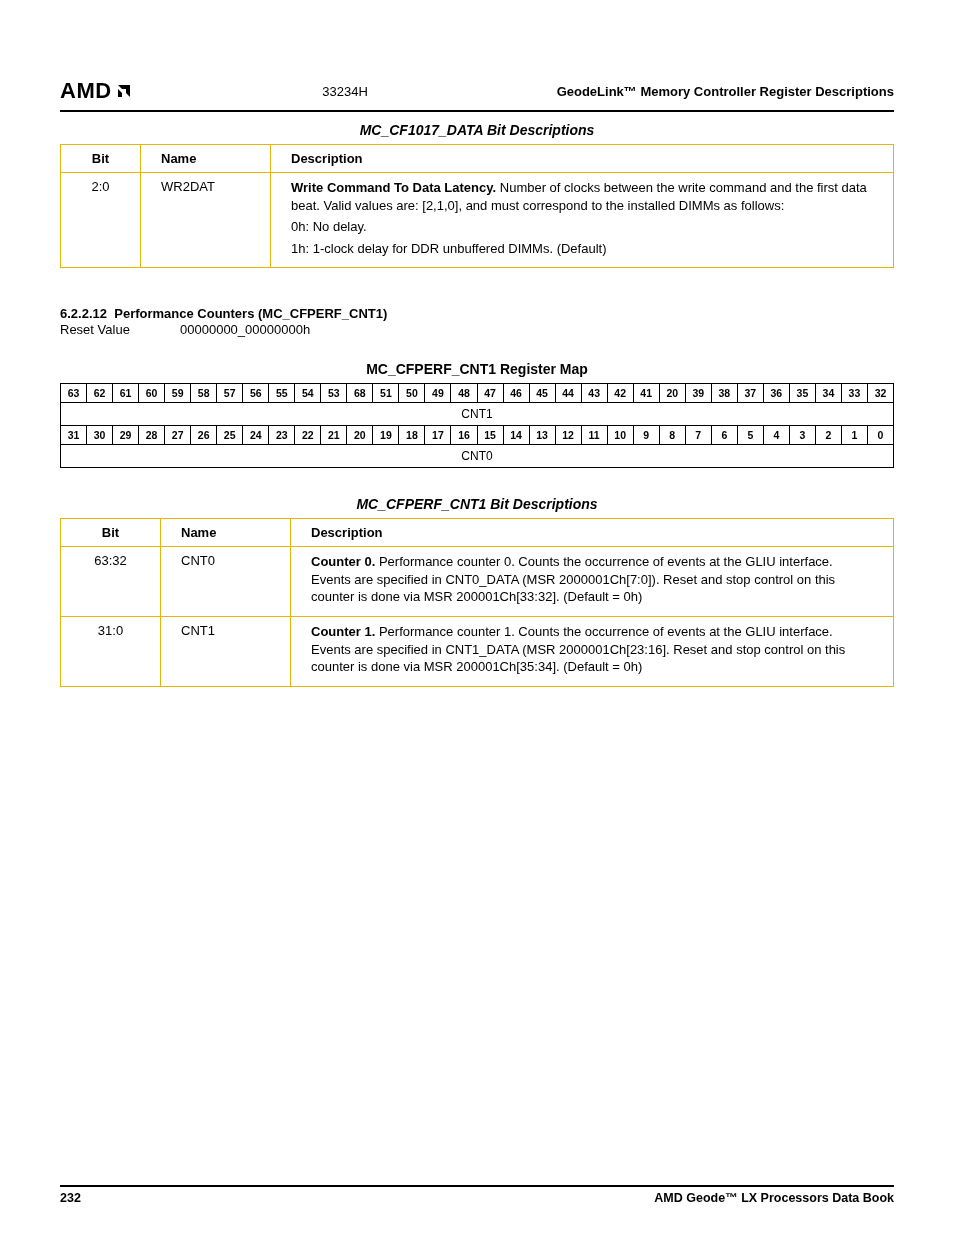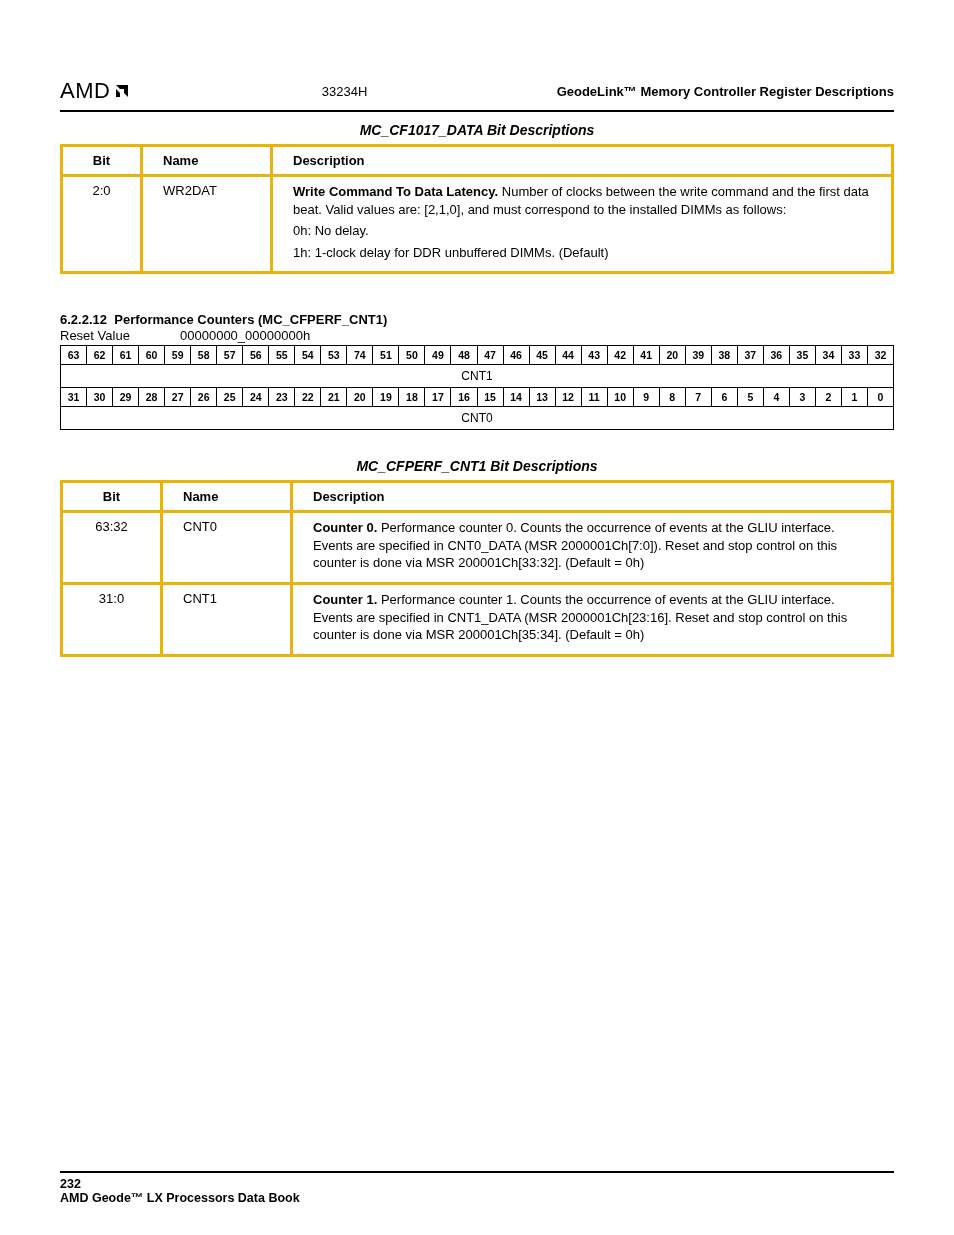--- a/index.html
+++ b/index.html
@@ -19,42 +19,42 @@
   }
   .header-row {
     display: flex;
     justify-content: space-between;
     align-items: center;
     border-bottom: 2px solid #000;
     padding-bottom: 6px;
     margin-bottom: 10px;
   }
   .logo {
-    font-weight: 400;
+    font-weight: 700;
     font-size: 22px;
     letter-spacing: 0.5px;
     display: flex;
     align-items: center;
   }
   .logo svg { margin-left: 2px; }
   .doc-num { font-size: 13px; }
   .header-title { font-size: 13px; font-weight: bold; }
   .section-title {
     text-align: center;
     font-weight: bold;
     font-size: 14px;
     margin: 6px 0 6px 0;
     font-style: italic;
   }
   table.desc {
     width: 100%;
     border-collapse: collapse;
   }
   table.desc th, table.desc td {
-    border: 3px solid #eab308;
+    border: 1px solid #eab308;
     padding: 6px 20px;
     vertical-align: top;
     text-align: left;
     font-size: 13px;
   }
   table.desc th { font-weight: bold; }
   table.desc .col-bit { width: 80px; text-align: center; }
   table.desc .col-name { width: 130px; }
   .para-block p { margin: 0 0 4px 0; line-height: 1.35; }
   .subsection {
@@ -87,21 +87,20 @@
     position: absolute;
     bottom: 30px;
     left: 60px;
     right: 60px;
     border-top: 2px solid #000;
     display: flex;
     justify-content: space-between;
     padding-top: 4px;
     font-size: 12.5px;
     font-weight: bold;
-    flex-direction: column;
   }
 </style>
 </head>
 <body>
 
 <div class="page">
 
   <div class="header-row">
     <div class="logo">
       <span>AMD</span>
@@ -138,35 +137,36 @@
   <div class="subsection">
     <div class="sub-heading">
       <span>6.2.2.12</span>&nbsp;&nbsp;<span>Performance Counters (MC_CFPERF_CNT1)</span>
     </div>
     <div class="kv">
         <div class="k">Reset Value</div>
         <div>00000000_00000000h</div>
       </div>
   </div>
 
+  <div class="regmap-title">MC_CFPERF_CNT1 Register Map</div>
   <table class="regmap">
     <tbody>
         <tr id="regmap-row1-bits">
           <td>63</td>
           <td>62</td>
           <td>61</td>
           <td>60</td>
           <td>59</td>
           <td>58</td>
           <td>57</td>
           <td>56</td>
           <td>55</td>
           <td>54</td>
           <td>53</td>
-          <td>74</td>
+          <td>68</td>
           <td>51</td>
           <td>50</td>
           <td>49</td>
           <td>48</td>
           <td>47</td>
           <td>46</td>
           <td>45</td>
           <td>44</td>
           <td>43</td>
           <td>42</td>

